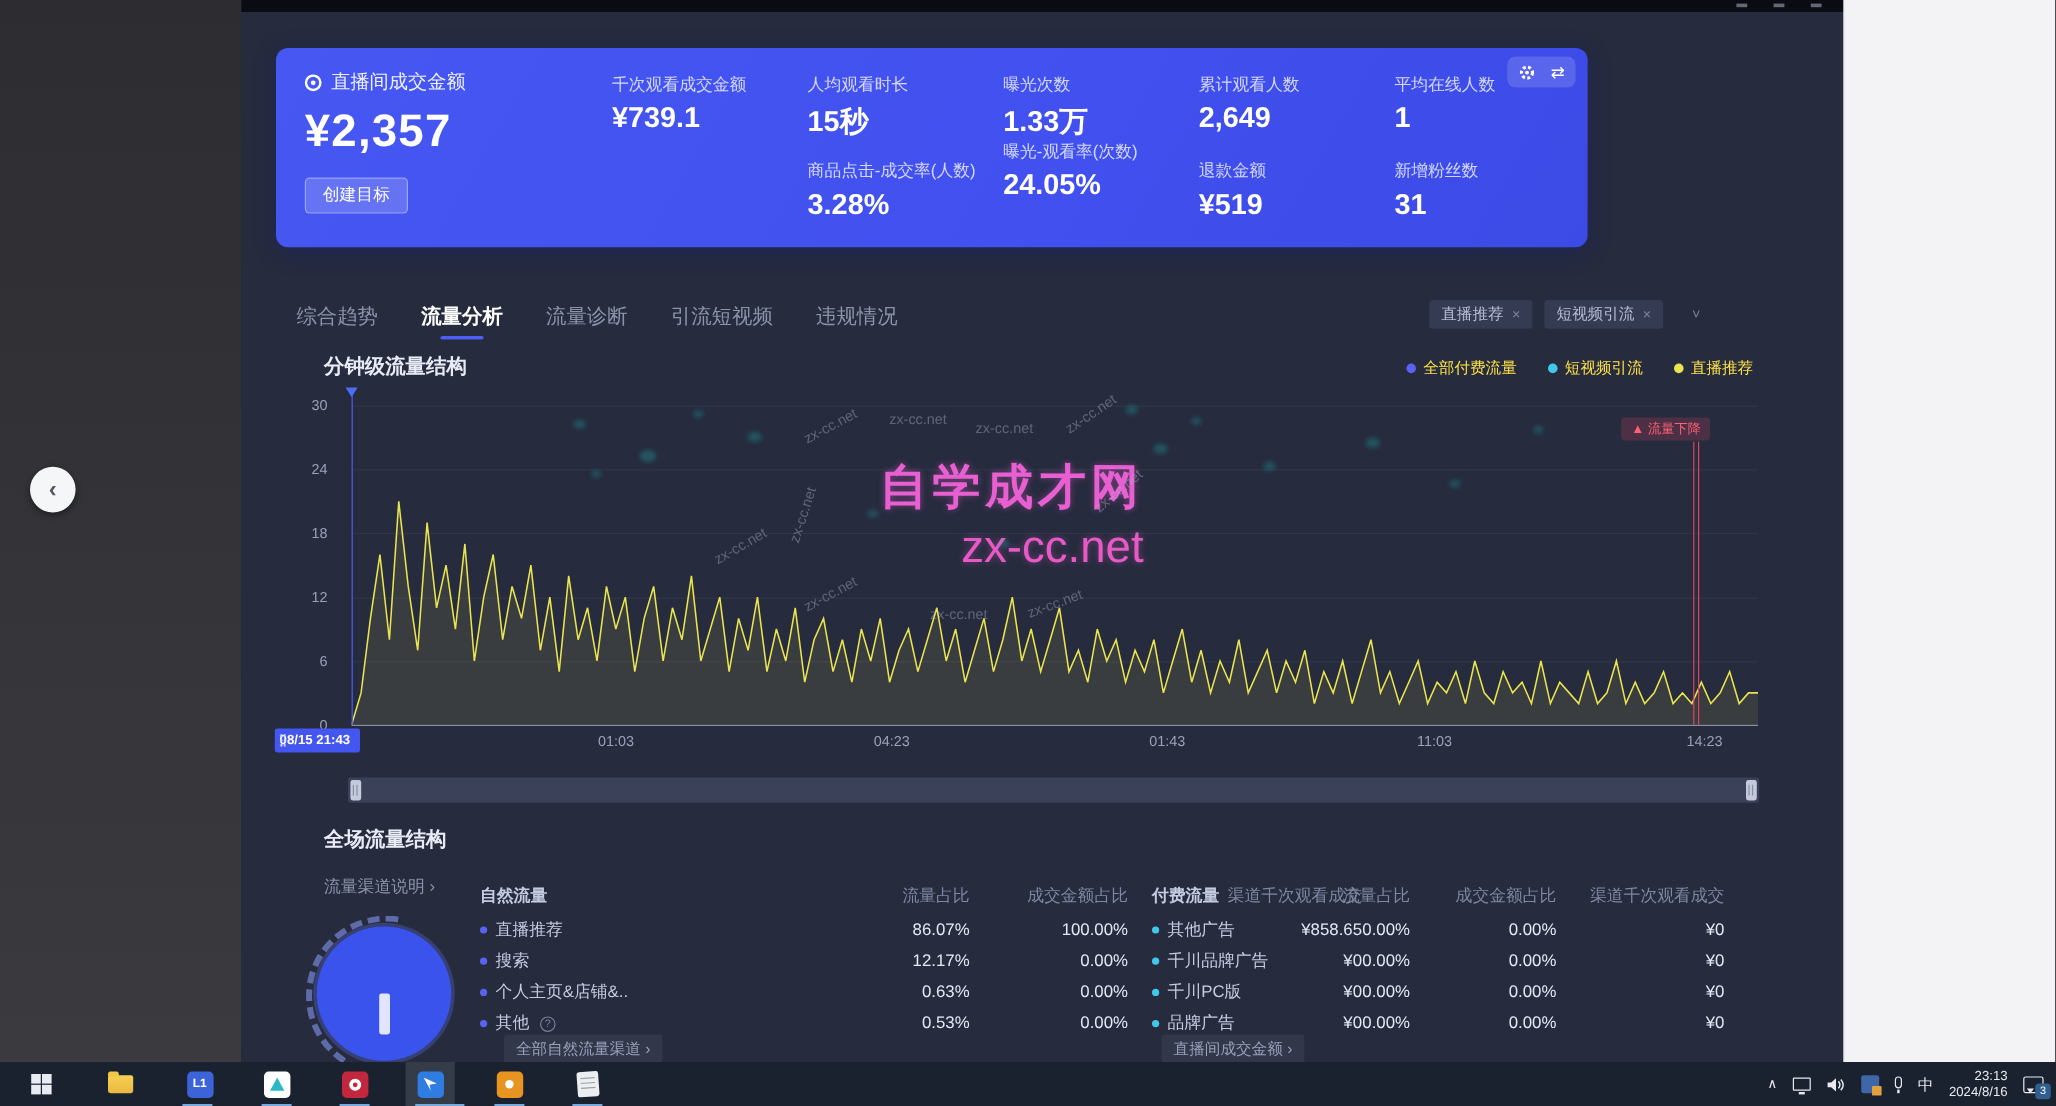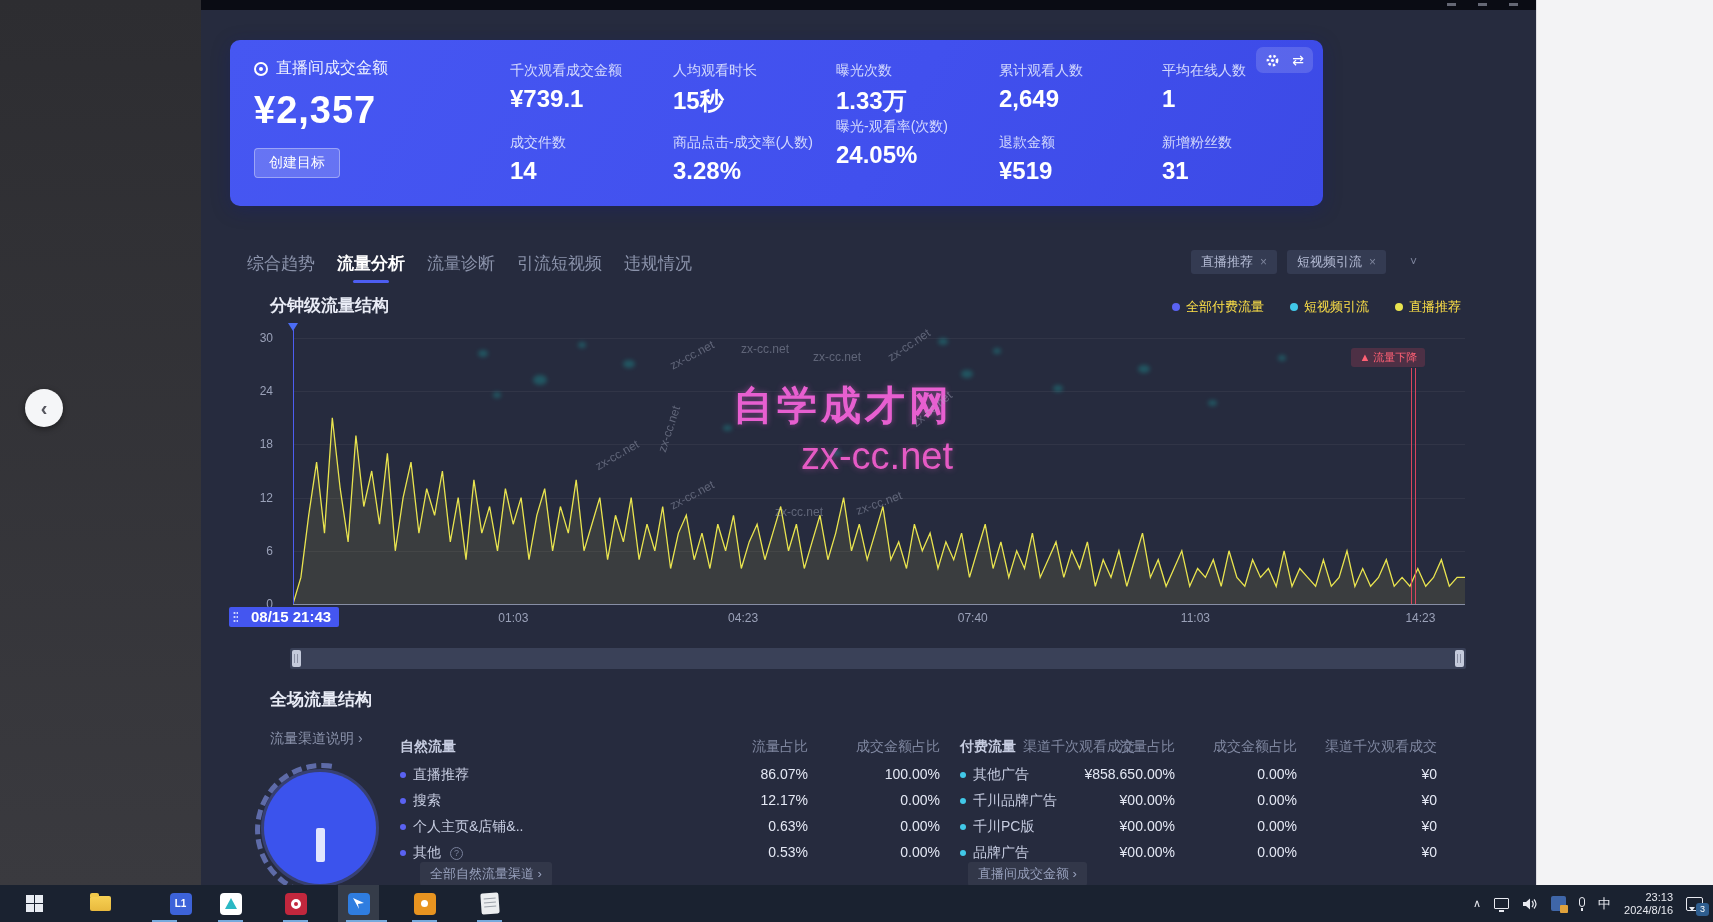--- a/index.html
+++ b/index.html
@@ -33,43 +33,43 @@
   .target-ico::after{content:"";position:absolute;left:3px;top:3px;width:4px;height:4px;border-radius:50%;background:#fff;}
   .primary-value{margin-top:10px;font-size:38px;font-weight:bold;letter-spacing:1px;color:#fff;}
   .primary-btn{margin-top:16px;display:inline-block;padding:5px 14px;font-size:14px;color:#fff;
     background:rgba(255,255,255,.18);border:1px solid rgba(255,255,255,.35);border-radius:4px;cursor:pointer;}
   .metrics-grid{left:280px;top:22px;width:800px;height:132px;}
   .mcell{position:absolute;width:160px;}
   .mlabel{font-size:14px;color:rgba(230,235,255,.88);white-space:nowrap;}
   .mvalue{margin-top:5px;font-size:24px;font-weight:bold;color:#fff;white-space:nowrap;}
 
   
-  .tabs{left:46px;top:252px;display:flex;gap:22px;}
+  .tabs{left:46px;top:252px;display:flex;gap:36px;}
   .tab{font-size:17px;color:#8b93ab;cursor:pointer;position:relative;padding-bottom:8px;}
   .tab.active{color:#fff;font-weight:bold;}
   .tab.active::after{content:"";position:absolute;left:50%;transform:translateX(-50%);bottom:0;width:36px;height:3px;border-radius:2px;background:#4d5ef2;}
   .filters{left:990px;top:250px;display:flex;gap:10px;align-items:center;}
   .ftag{display:flex;align-items:center;gap:7px;padding:3px 10px;border-radius:3px;background:#343b52;color:#b6bdd6;font-size:13px;cursor:pointer;}
   .ftag .x{color:#7d849c;font-size:12px;cursor:pointer;}
   .fchev{color:#7d849c;font-size:12px;margin-left:14px;cursor:pointer;}
 
   
   .sec-title{font-size:17px;color:#e9ecf6;font-weight:bold;}
   .legend{left:700px;top:298px;width:560px;display:flex;gap:26px;justify-content:flex-end;}
   .litem{display:flex;align-items:center;gap:6px;font-size:13px;color:#fde047;cursor:pointer;white-space:nowrap;}
   .ldot{width:8px;height:8px;border-radius:50%;}
   .plot{left:92px;top:330px;width:1172px;height:276px;}
   .gridline{position:absolute;left:0;width:1172px;height:1px;background:rgba(255,255,255,.05);}
   .baseline{position:absolute;left:0;bottom:1px;width:1172px;height:1px;background:rgba(168,176,200,.75);}
   .y-axis{left:30px;top:330px;width:42px;height:276px;}
   .ylab{position:absolute;right:0;font-size:12px;color:#9aa1b8;}
   .x-axis{left:92px;top:607px;width:1172px;height:24px;}
   .xlab{position:absolute;top:4px;transform:translateX(-50%);font-size:12px;color:#9aa1b8;white-space:nowrap;}
-  .start-tag{position:absolute;left:-64px;top:0;height:20px;padding:0 8px 0 22px;background:#4456f0;border-radius:2px;
-    color:#fff;font-size:15px;font-weight:bold;line-height:20px;white-space:nowrap;cursor:grab;}
+  .start-tag{position:absolute;left:-64px;top:0;height:20px;padding:0 8px 0 4px;background:#4456f0;border-radius:2px;
+    color:#fff;font-size:11px;font-weight:bold;line-height:20px;white-space:nowrap;cursor:grab;}
   .start-tag::before{content:"";position:absolute;left:4px;top:4px;width:5px;height:12px;
     background-image:radial-gradient(circle,#cdd4ff 1px,transparent 1.2px);background-size:3px 4px;}
   .start-pin{position:absolute;left:0;top:0;width:1px;height:274px;background:#4c5df2;}
   .start-pin::before{content:"";position:absolute;left:-5px;top:-7px;border:5px solid transparent;border-top:8px solid #4c6df5;}
   .anno-lines{position:absolute;top:38px;height:236px;width:6px;}
   .anno-lines i{position:absolute;top:0;width:1px;height:100%;background:#d9455f;display:block;}
   .anno-badge{position:absolute;padding:2px 8px;border-radius:3px;background:rgba(217,69,95,.22);
     color:#ff6074;font-size:11px;white-space:nowrap;filter:blur(.4px);}
   .wm-main{position:absolute;text-align:right;color:#e75fd0;pointer-events:none;}
   .wm1{font-size:40px;font-weight:bold;letter-spacing:4px;color:#e75fd0;text-shadow:0 0 6px rgba(231,95,208,.45);}
@@ -189,24 +189,20 @@
             <div class="mvalue">1.33万</div>
           </div>
           <div class="mcell" style="left: 489px; top: 0px;">
             <div class="mlabel">累计观看人数</div>
             <div class="mvalue">2,649</div>
           </div>
           <div class="mcell" style="left: 652px; top: 0px;">
             <div class="mlabel">平均在线人数</div>
             <div class="mvalue">1</div>
           </div>
-          <div class="mcell" style="left: 0px; top: 72px;">
-            <div class="mlabel">成交件数</div>
-            <div class="mvalue">14</div>
-          </div>
           <div class="mcell" style="left: 163px; top: 72px;">
             <div class="mlabel">商品点击-成交率(人数)</div>
             <div class="mvalue">3.28%</div>
           </div>
           <div class="mcell" style="left: 326px; top: 56px;">
             <div class="mlabel">曝光-观看率(次数)</div>
             <div class="mvalue">24.05%</div>
           </div>
           <div class="mcell" style="left: 489px; top: 72px;">
             <div class="mlabel">退款金额</div>
@@ -305,21 +301,21 @@
         <span class="artifact" style="left: 845px; top: 35px; width: 12px; height: 8px;"></span>
         <span class="artifact" style="left: 915px; top: 70px; width: 9px; height: 6px;"></span>
         <span class="artifact" style="left: 985px; top: 25px; width: 8px; height: 6px;"></span>
         <span class="artifact" style="left: 430px; top: 95px; width: 9px; height: 6px;"></span>
         <span class="artifact" style="left: 540px; top: 120px; width: 8px; height: 6px;"></span>
       </div>
     <div class="abs x-axis">
       <div class="start-tag">08/15 21:43</div>
     <div class="xlab" style="left: 220.336px;">01:03</div>
         <div class="xlab" style="left: 450.048px;">04:23</div>
-        <div class="xlab" style="left: 679.76px;">07:40</div>
+        <div class="xlab" style="left: 679.76px;">01:43</div>
         <div class="xlab" style="left: 902.44px;">11:03</div>
         <div class="xlab" style="left: 1127.46px;">14:23</div>
       </div>
 
     <div class="abs slider">
       <div class="handle" style="left:2px;"></div>
       <div class="handle" style="right:2px;"></div>
     </div>
 
     <div class="abs sec-title" style="left:69px;top:688px;">全场流量结构</div>
@@ -426,21 +422,21 @@
       <span class="start-ico">
           <i></i>
           <i></i>
           <i></i>
           <i></i>
         </span>
     </div>
     <div class="tb-ico" style="left:88px;">
         <span class="folder"></span>
       </div>
-    <div class="tb-ico" style="left:168px;">
+    <div class="tb-ico" style="left:154px;">
         <span class="sq sq-l1">L1</span>
       </div>
     <div class="tb-ico" style="left:218px;">
         <span class="sq sq-t">
           <i></i>
         </span>
       </div>
     <div class="tb-ico" style="left:283px;">
         <span class="sq sq-o">
           <i></i>

